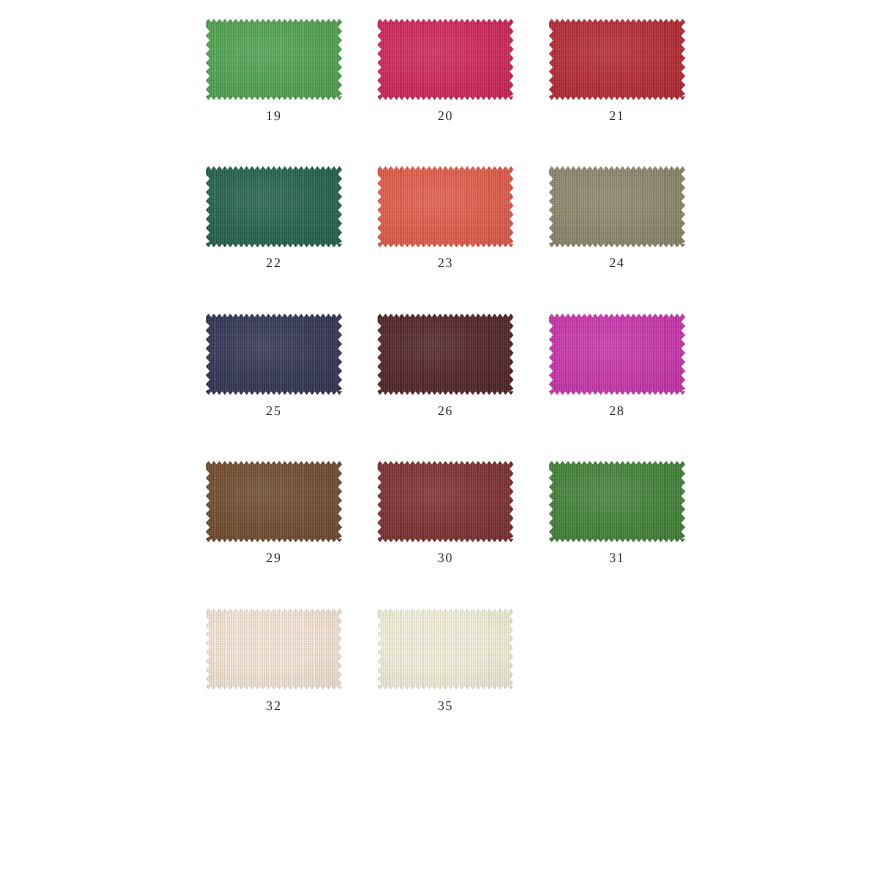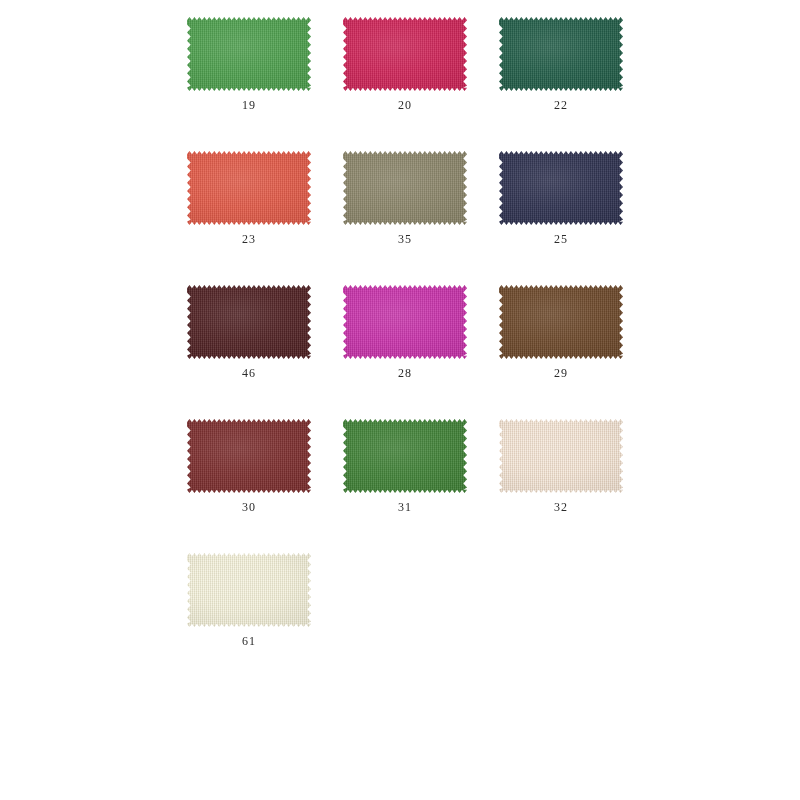--- a/index.html
+++ b/index.html
@@ -189,20 +189,29 @@
         <div class="chip-wrap">
           <div class="chip" style="background: rgb(206, 32, 85);">
             <div class="chip-texture"></div>
             <div class="chip-shade"></div>
           </div>
         </div>
         <div class="swatch-label">20</div>
       </div>
       <div class="swatch-cell">
         <div class="chip-wrap">
+          <div class="chip" style="background: rgb(180, 36, 47);">
+            <div class="chip-texture"></div>
+            <div class="chip-shade"></div>
+          </div>
+        </div>
+        <div class="swatch-label">21</div>
+      </div>
+      <div class="swatch-cell">
+        <div class="chip-wrap">
           <div class="chip" style="background: rgb(30, 91, 69);">
             <div class="chip-texture"></div>
             <div class="chip-shade"></div>
           </div>
         </div>
         <div class="swatch-label">22</div>
       </div>
       <div class="swatch-cell">
         <div class="chip-wrap">
           <div class="chip" style="background: rgb(226, 87, 68);">
@@ -212,88 +221,88 @@
         </div>
         <div class="swatch-label">23</div>
       </div>
       <div class="swatch-cell">
         <div class="chip-wrap">
           <div class="chip" style="background: rgb(138, 132, 104);">
             <div class="chip-texture"></div>
             <div class="chip-shade"></div>
           </div>
         </div>
+        <div class="swatch-label">24</div>
+      </div>
+      <div class="swatch-cell">
+        <div class="chip-wrap">
+          <div class="chip" style="background: rgb(42, 46, 77);">
+            <div class="chip-texture"></div>
+            <div class="chip-shade"></div>
+          </div>
+        </div>
+        <div class="swatch-label">25</div>
+      </div>
+      <div class="swatch-cell">
+        <div class="chip-wrap">
+          <div class="chip" style="background: rgb(78, 30, 32);">
+            <div class="chip-texture"></div>
+            <div class="chip-shade"></div>
+          </div>
+        </div>
+        <div class="swatch-label">26</div>
+      </div>
+      <div class="swatch-cell">
+        <div class="chip-wrap">
+          <div class="chip" style="background: rgb(200, 47, 170);">
+            <div class="chip-texture"></div>
+            <div class="chip-shade"></div>
+          </div>
+        </div>
+        <div class="swatch-label">28</div>
+      </div>
+      <div class="swatch-cell">
+        <div class="chip-wrap">
+          <div class="chip" style="background: rgb(107, 69, 38);">
+            <div class="chip-texture"></div>
+            <div class="chip-shade"></div>
+          </div>
+        </div>
+        <div class="swatch-label">29</div>
+      </div>
+      <div class="swatch-cell">
+        <div class="chip-wrap">
+          <div class="chip" style="background: rgb(122, 42, 42);">
+            <div class="chip-texture"></div>
+            <div class="chip-shade"></div>
+          </div>
+        </div>
+        <div class="swatch-label">30</div>
+      </div>
+      <div class="swatch-cell">
+        <div class="chip-wrap">
+          <div class="chip" style="background: rgb(61, 128, 51);">
+            <div class="chip-texture"></div>
+            <div class="chip-shade"></div>
+          </div>
+        </div>
+        <div class="swatch-label">31</div>
+      </div>
+      <div class="swatch-cell">
+        <div class="chip-wrap">
+          <div class="chip pale" style="background: rgb(239, 220, 200);">
+            <div class="chip-texture"></div>
+            <div class="chip-shade"></div>
+          </div>
+        </div>
+        <div class="swatch-label">32</div>
+      </div>
+      <div class="swatch-cell">
+        <div class="chip-wrap">
+          <div class="chip pale" style="background: rgb(239, 235, 208);">
+            <div class="chip-texture"></div>
+            <div class="chip-shade"></div>
+          </div>
+        </div>
         <div class="swatch-label">35</div>
-      </div>
-      <div class="swatch-cell">
-        <div class="chip-wrap">
-          <div class="chip" style="background: rgb(42, 46, 77);">
-            <div class="chip-texture"></div>
-            <div class="chip-shade"></div>
-          </div>
-        </div>
-        <div class="swatch-label">25</div>
-      </div>
-      <div class="swatch-cell">
-        <div class="chip-wrap">
-          <div class="chip" style="background: rgb(78, 30, 32);">
-            <div class="chip-texture"></div>
-            <div class="chip-shade"></div>
-          </div>
-        </div>
-        <div class="swatch-label">46</div>
-      </div>
-      <div class="swatch-cell">
-        <div class="chip-wrap">
-          <div class="chip" style="background: rgb(200, 47, 170);">
-            <div class="chip-texture"></div>
-            <div class="chip-shade"></div>
-          </div>
-        </div>
-        <div class="swatch-label">28</div>
-      </div>
-      <div class="swatch-cell">
-        <div class="chip-wrap">
-          <div class="chip" style="background: rgb(107, 69, 38);">
-            <div class="chip-texture"></div>
-            <div class="chip-shade"></div>
-          </div>
-        </div>
-        <div class="swatch-label">29</div>
-      </div>
-      <div class="swatch-cell">
-        <div class="chip-wrap">
-          <div class="chip" style="background: rgb(122, 42, 42);">
-            <div class="chip-texture"></div>
-            <div class="chip-shade"></div>
-          </div>
-        </div>
-        <div class="swatch-label">30</div>
-      </div>
-      <div class="swatch-cell">
-        <div class="chip-wrap">
-          <div class="chip" style="background: rgb(61, 128, 51);">
-            <div class="chip-texture"></div>
-            <div class="chip-shade"></div>
-          </div>
-        </div>
-        <div class="swatch-label">31</div>
-      </div>
-      <div class="swatch-cell">
-        <div class="chip-wrap">
-          <div class="chip pale" style="background: rgb(239, 220, 200);">
-            <div class="chip-texture"></div>
-            <div class="chip-shade"></div>
-          </div>
-        </div>
-        <div class="swatch-label">32</div>
-      </div>
-      <div class="swatch-cell">
-        <div class="chip-wrap">
-          <div class="chip pale" style="background: rgb(239, 235, 208);">
-            <div class="chip-texture"></div>
-            <div class="chip-shade"></div>
-          </div>
-        </div>
-        <div class="swatch-label">61</div>
       </div>
     </div>
 </div>
 
 </body></html>

